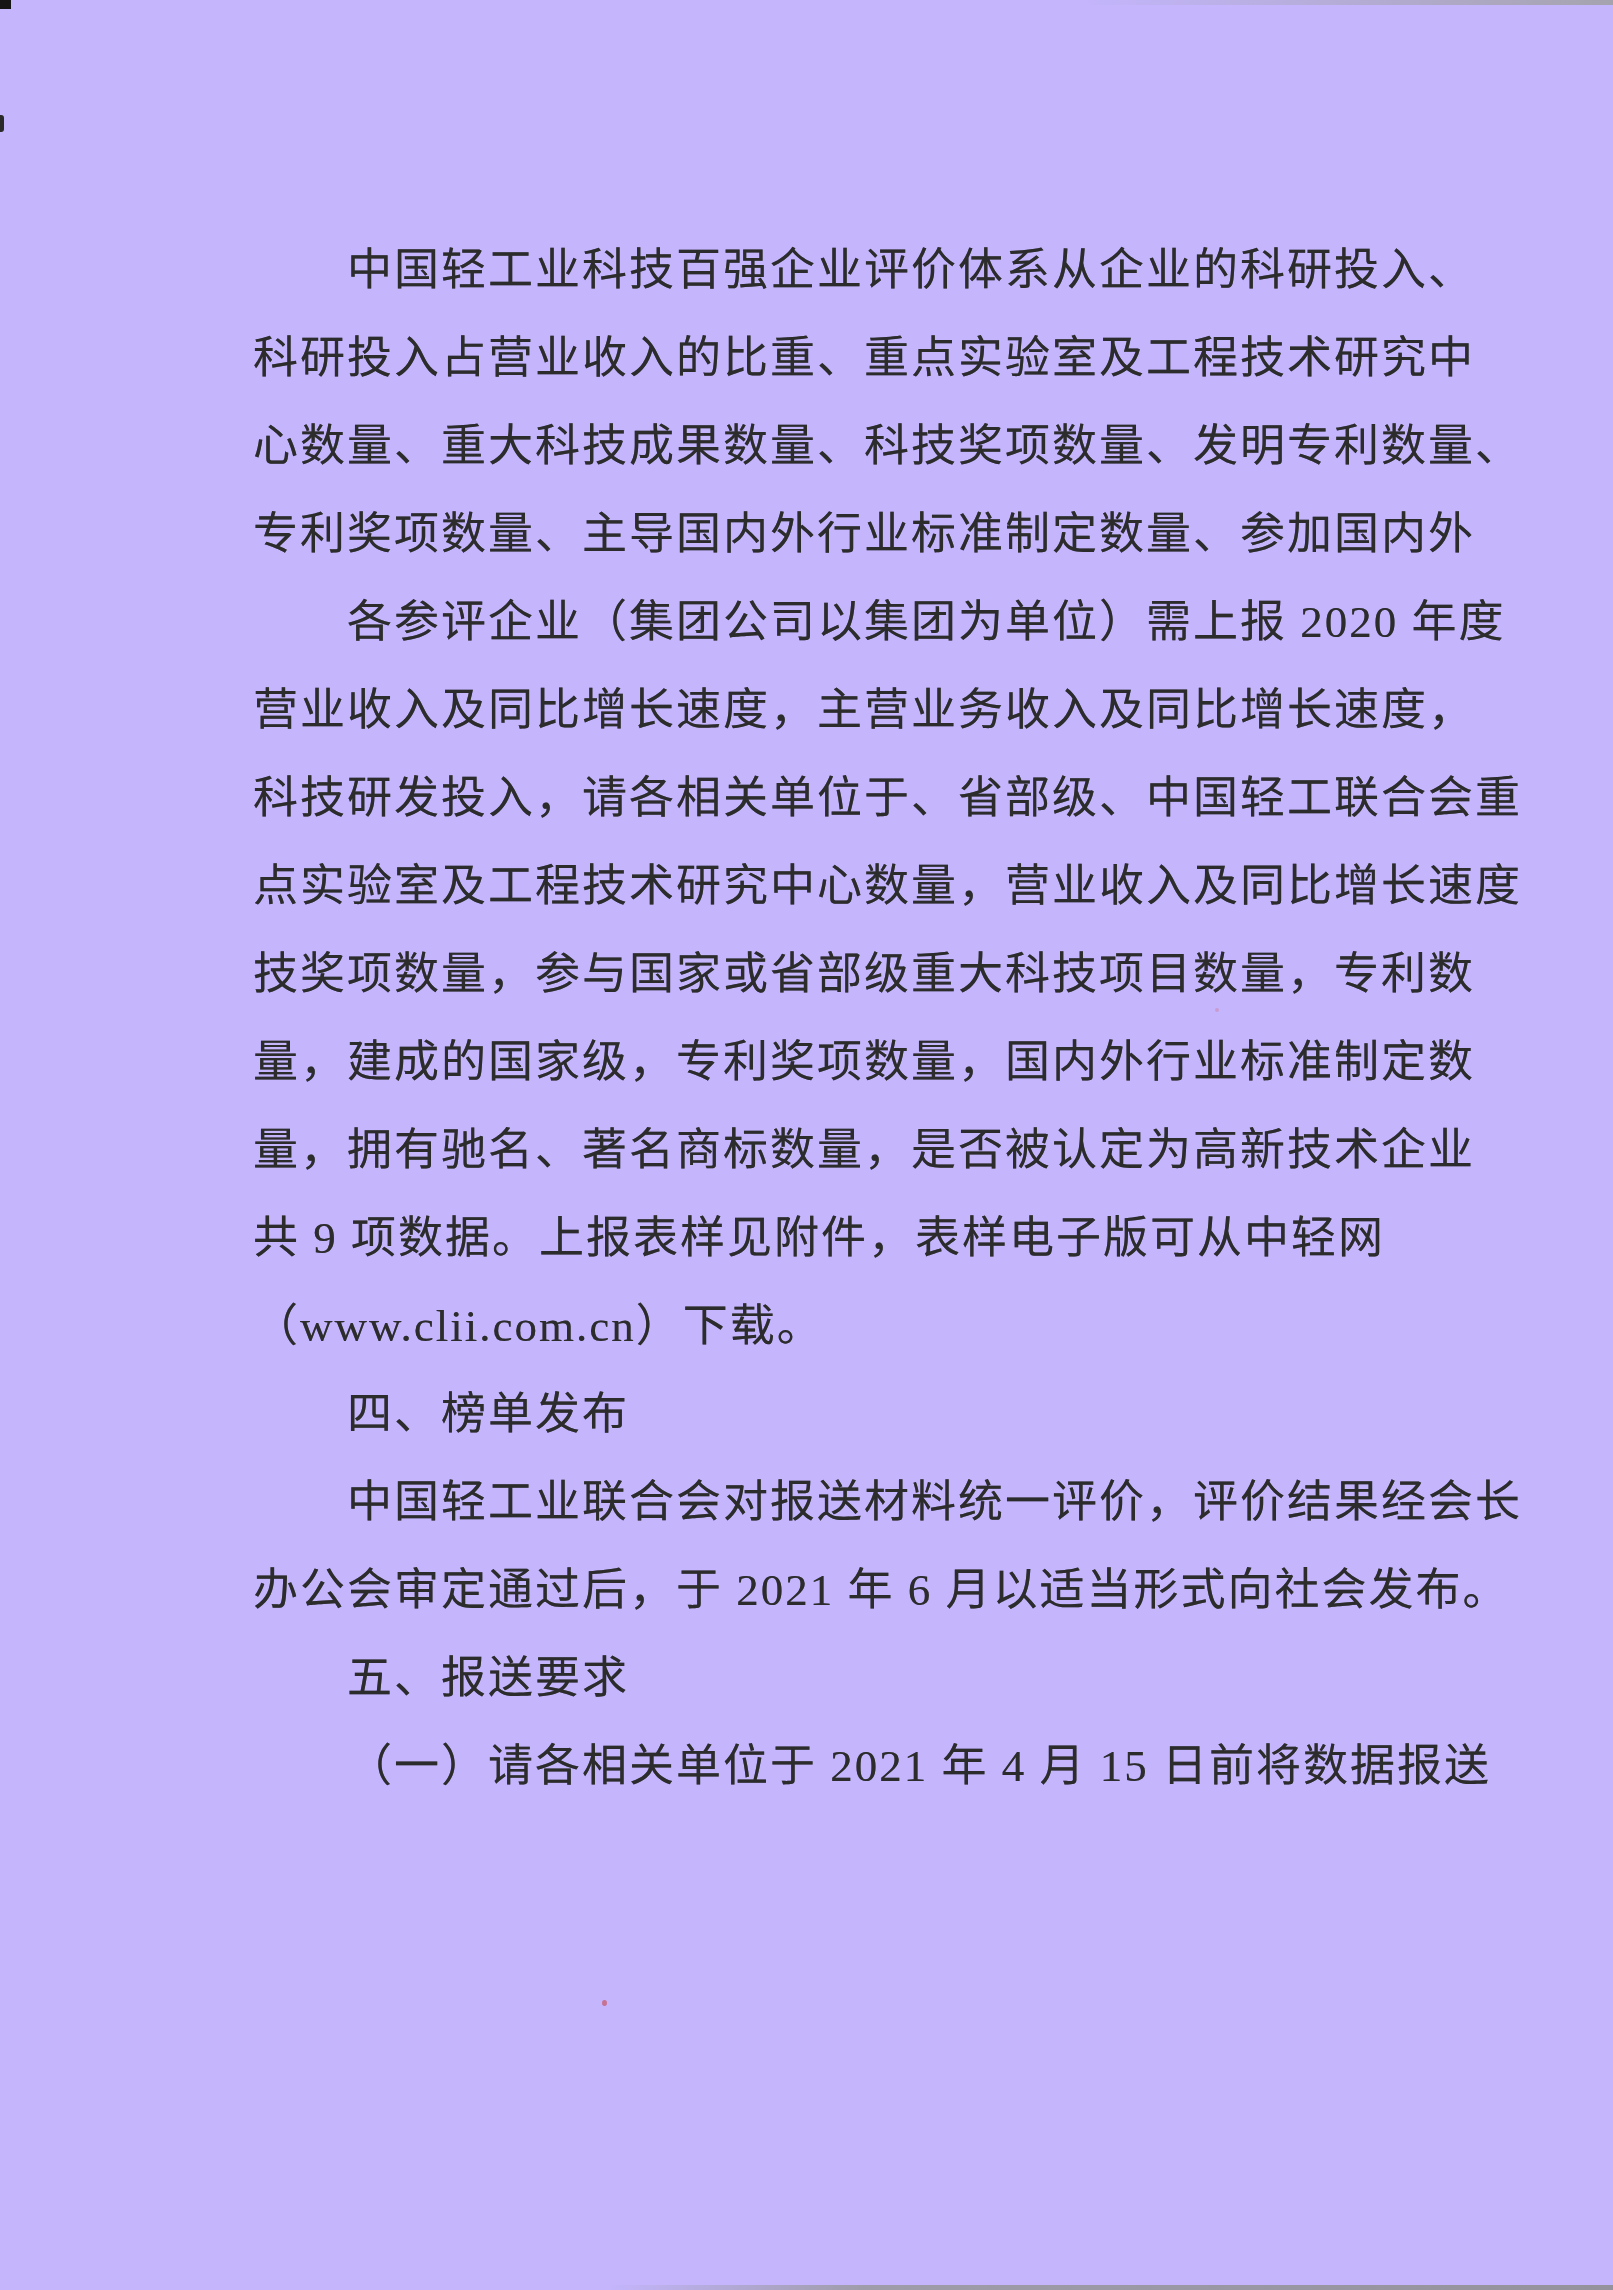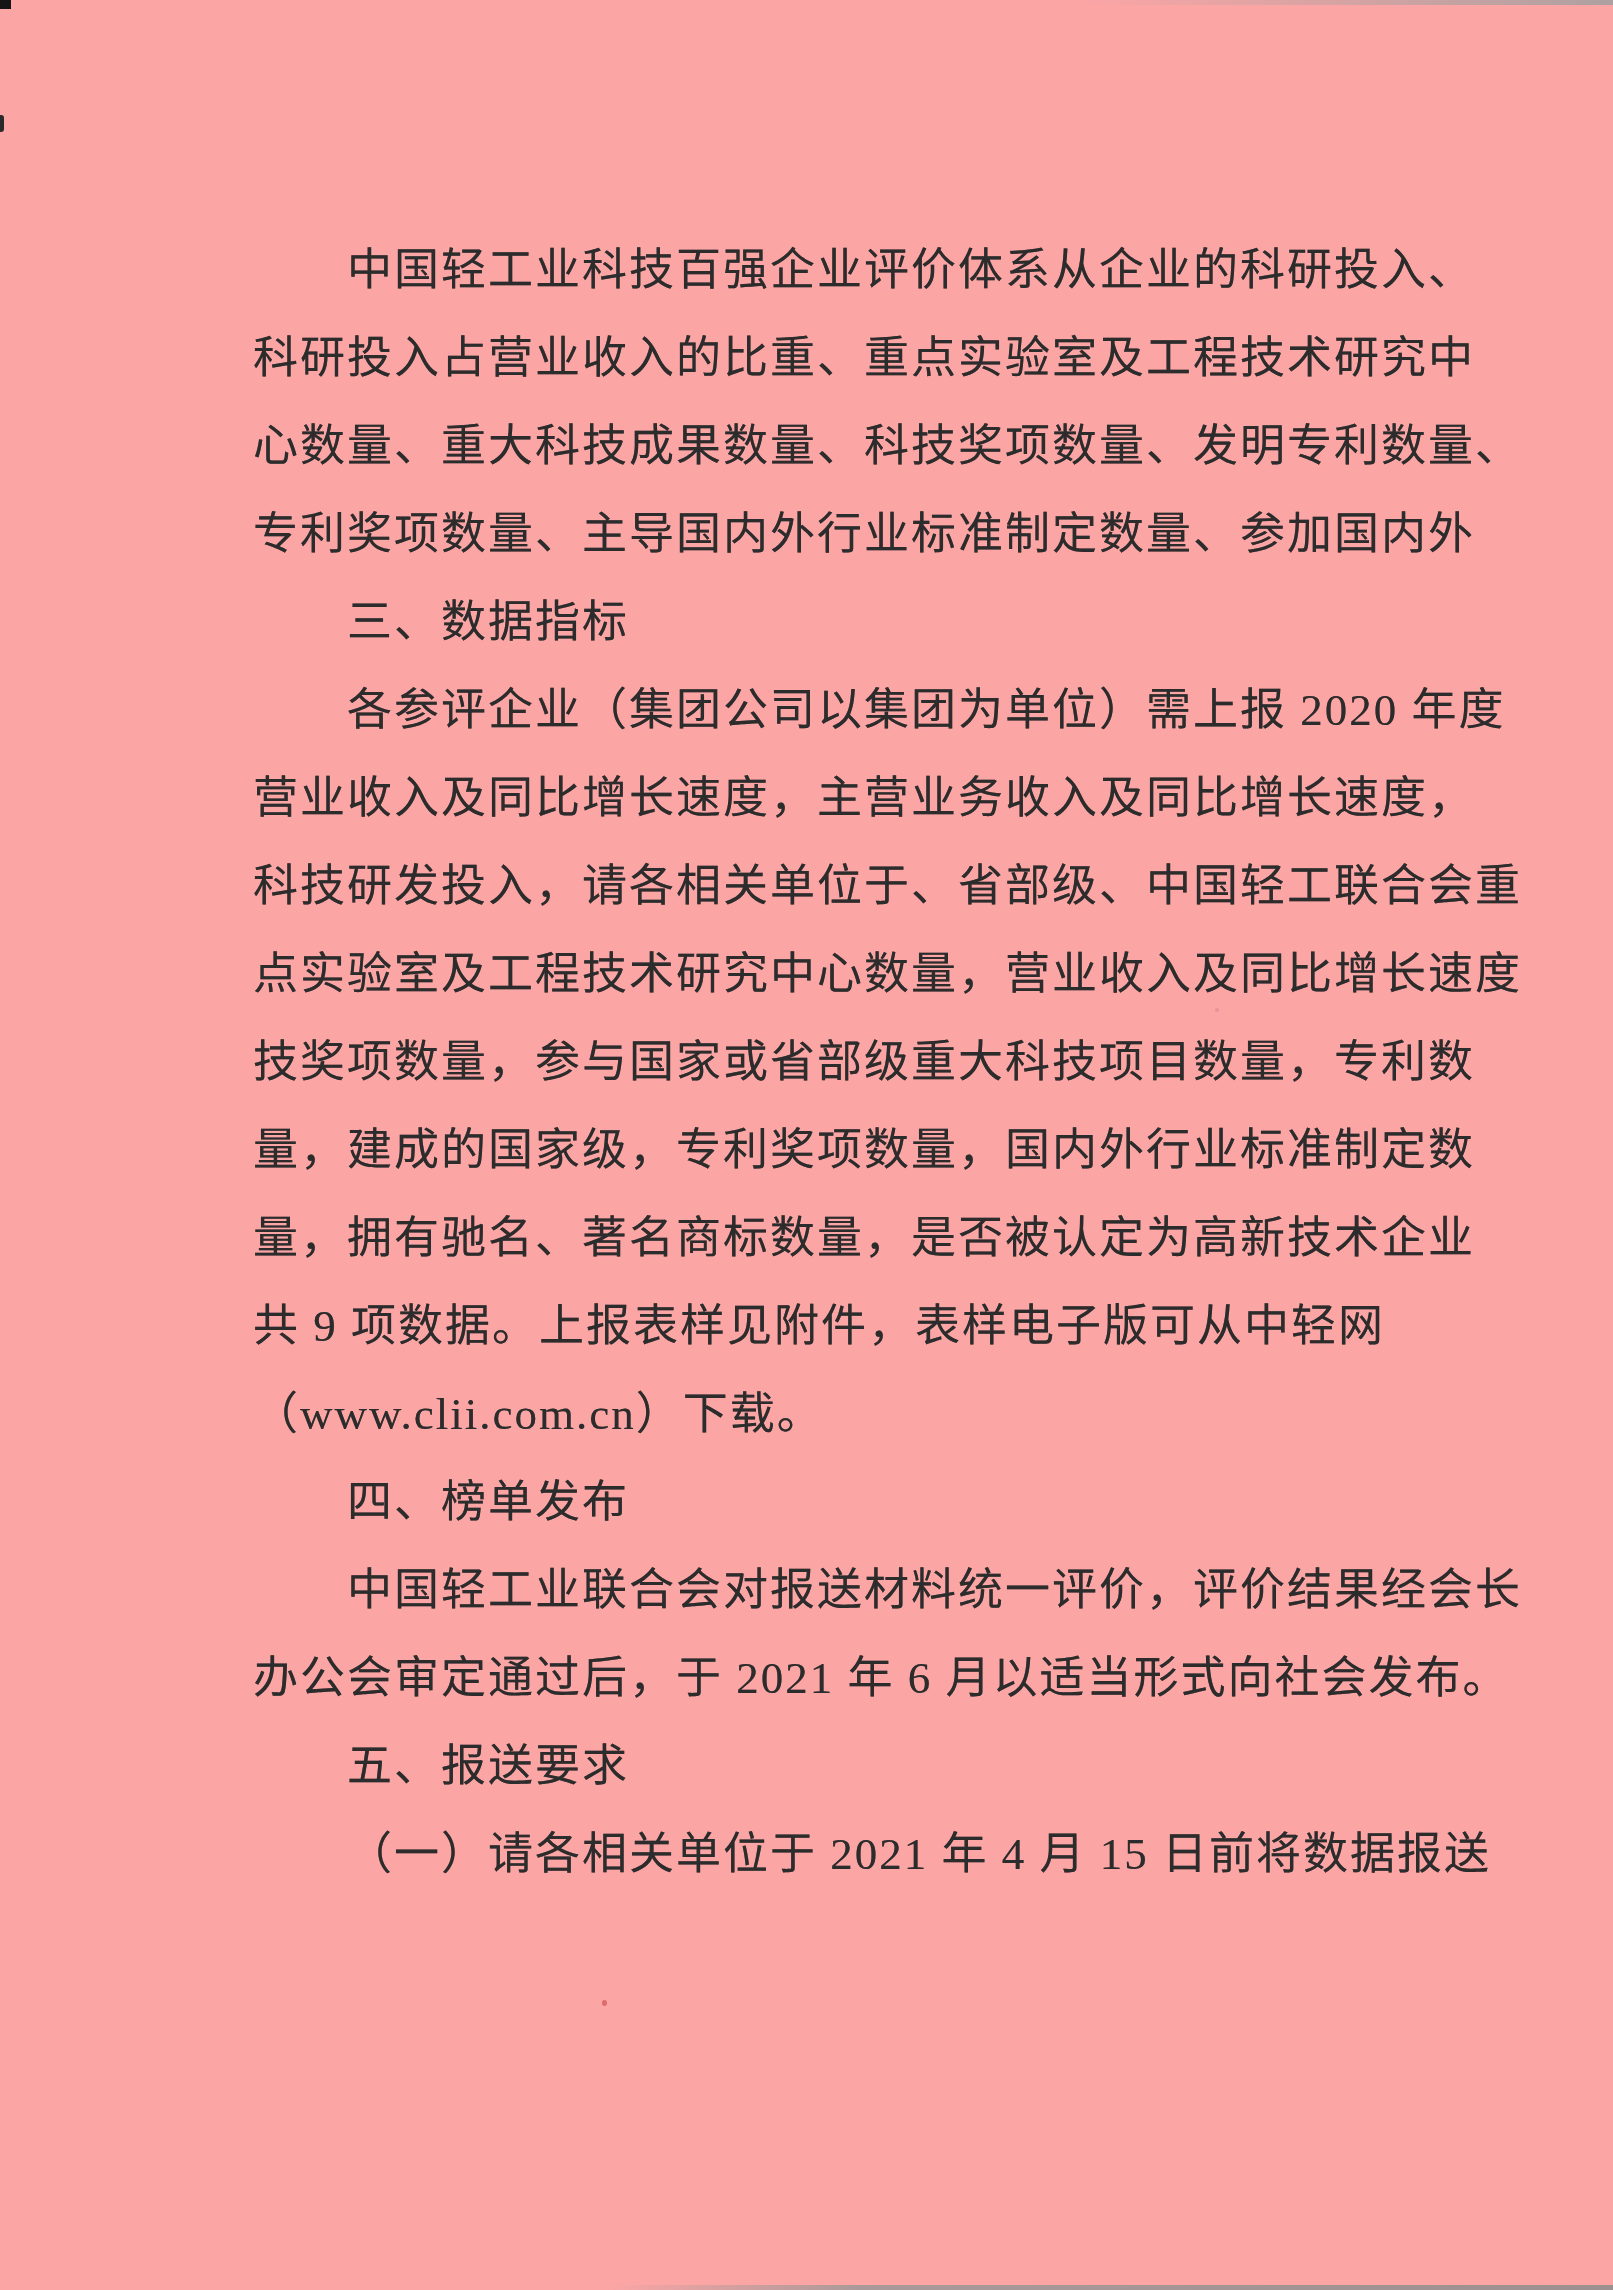--- a/index.html
+++ b/index.html
@@ -4,21 +4,21 @@
 <style>
   html, body {
     margin: 0;
     padding: 0;
     background: #e8e8e8;
   }
   .page {
     position: relative;
     width: 1613px;
     height: 2291px;
-    background: #fca5a5;
+    background: #c4b5fd;
     overflow: hidden;
     font-family: "Liberation Serif", "DejaVu Serif", serif;
     color: #2c2c2c;
   }
   .text-block {
     position: absolute;
     left: 253px;
     top: 226px;
     width: 1137px;
   }
@@ -80,21 +80,20 @@
   <span class="edge-shadow-top-right"></span>
   <span class="edge-shadow-bottom"></span>
   <span class="speck-red speck-1"></span>
   <span class="speck-red speck-2"></span>
 
   <section class="text-block">
     <div class="line indent">中国轻工业科技百强企业评价体系从企业的科研投入、</div>
     <div class="line">科研投入占营业收入的比重、重点实验室及工程技术研究中</div>
     <div class="line">心数量、重大科技成果数量、科技奖项数量、发明专利数量、</div>
     <div class="line">专利奖项数量、主导国内外行业标准制定数量、参加国内外</div>
-    <div class="line indent">三、数据指标</div>
     <div class="line indent">各参评企业（集团公司以集团为单位）需上报 2020 年度</div>
     <div class="line">营业收入及同比增长速度，主营业务收入及同比增长速度，</div>
     <div class="line">科技研发投入，请各相关单位于、省部级、中国轻工联合会重</div>
     <div class="line">点实验室及工程技术研究中心数量，营业收入及同比增长速度</div>
     <div class="line">技奖项数量，参与国家或省部级重大科技项目数量，专利数</div>
     <div class="line">量，建成的国家级，专利奖项数量，国内外行业标准制定数</div>
     <div class="line">量，拥有驰名、著名商标数量，是否被认定为高新技术企业</div>
     <div class="line">共 9 项数据。上报表样见附件，表样电子版可从中轻网</div>
     <div class="line">（www.clii.com.cn）下载。</div>
     <div class="line indent">四、榜单发布</div>

